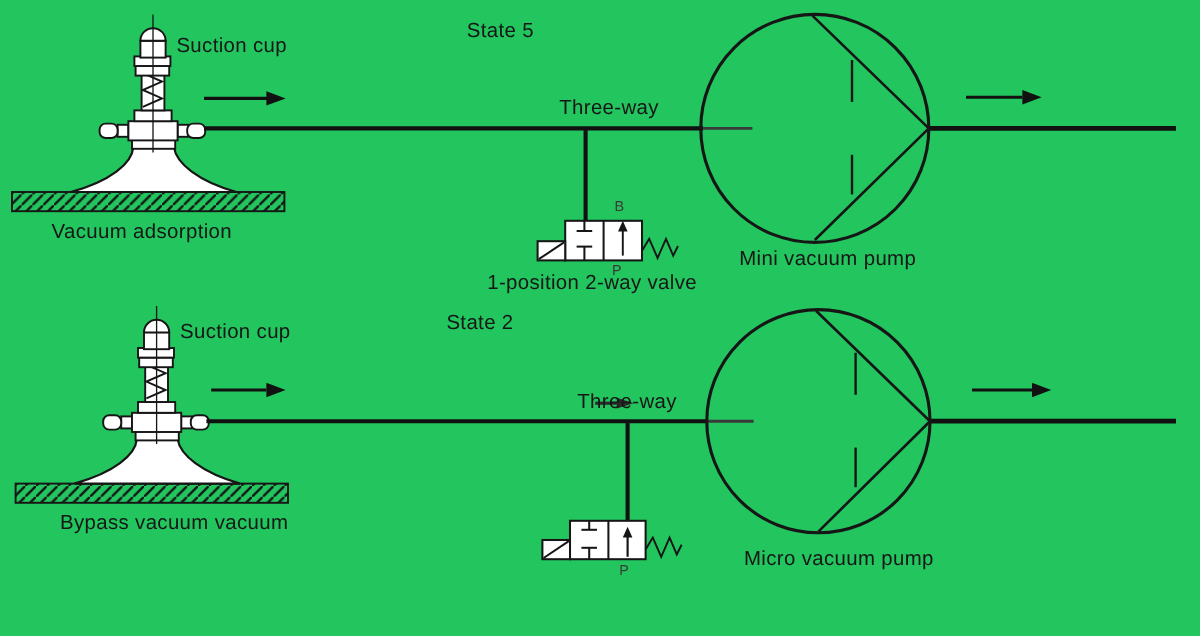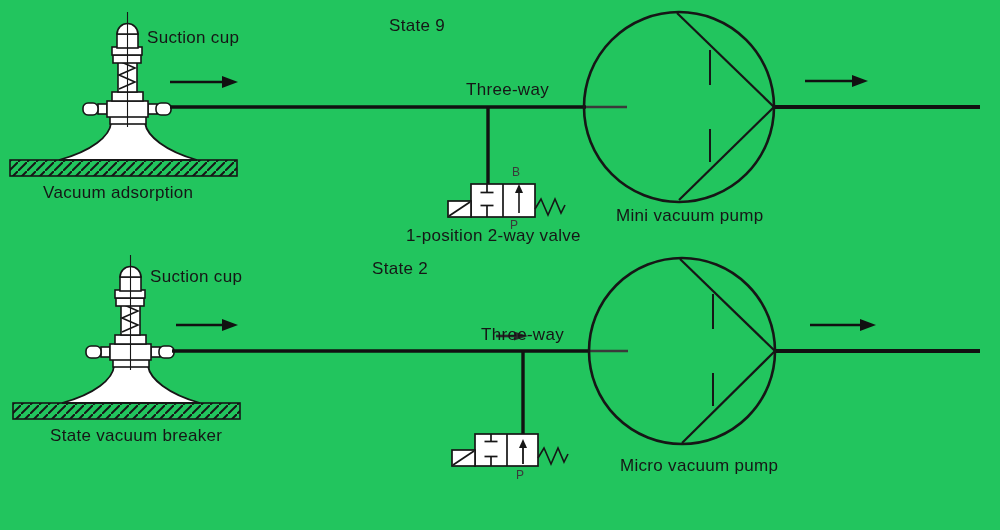--- a/index.html
+++ b/index.html
@@ -134,28 +134,28 @@
         <g>
           <rect x="452" y="450" width="23" height="16"></rect>
           <line x1="453" y1="465" x2="474" y2="451"></line>
         </g>
         <polyline points="538,458 544,448 551,464 558,448 564,462 568,454" fill="none" stroke-width="1.6"></polyline>
       </g>
     </g>
   </svg>
 
   <span class="lbl" style="left:147px;top:29px">Suction cup</span>
-  <span class="lbl" style="left:389px;top:17px">State 9</span>
+  <span class="lbl" style="left:389px;top:17px">State 5</span>
   <span class="lbl" style="left:466px;top:81px">Three-way</span>
   <span class="lbl" style="left:43px;top:184px">Vacuum adsorption</span>
   <span class="lbl" style="left:616px;top:207px">Mini vacuum pump</span>
   <span class="lbl" style="left:406px;top:227px">1-position 2-way valve</span>
   <span class="port" style="left:512px;top:166px">B</span>
   <span class="port" style="left:510px;top:219px">P</span>
 
   <span class="lbl" style="left:150px;top:268px">Suction cup</span>
   <span class="lbl" style="left:372px;top:260px">State 2</span>
   <span class="lbl" style="left:481px;top:326px">Three-way</span>
   <span class="lbl" style="left:620px;top:457px">Micro vacuum pump</span>
-  <span class="lbl" style="left:50px;top:427px">State vacuum breaker</span>
+  <span class="lbl" style="left:50px;top:427px">Bypass vacuum vacuum</span>
   <span class="port" style="left:516px;top:469px">P</span>
 
 </div>
 
 </body></html>

